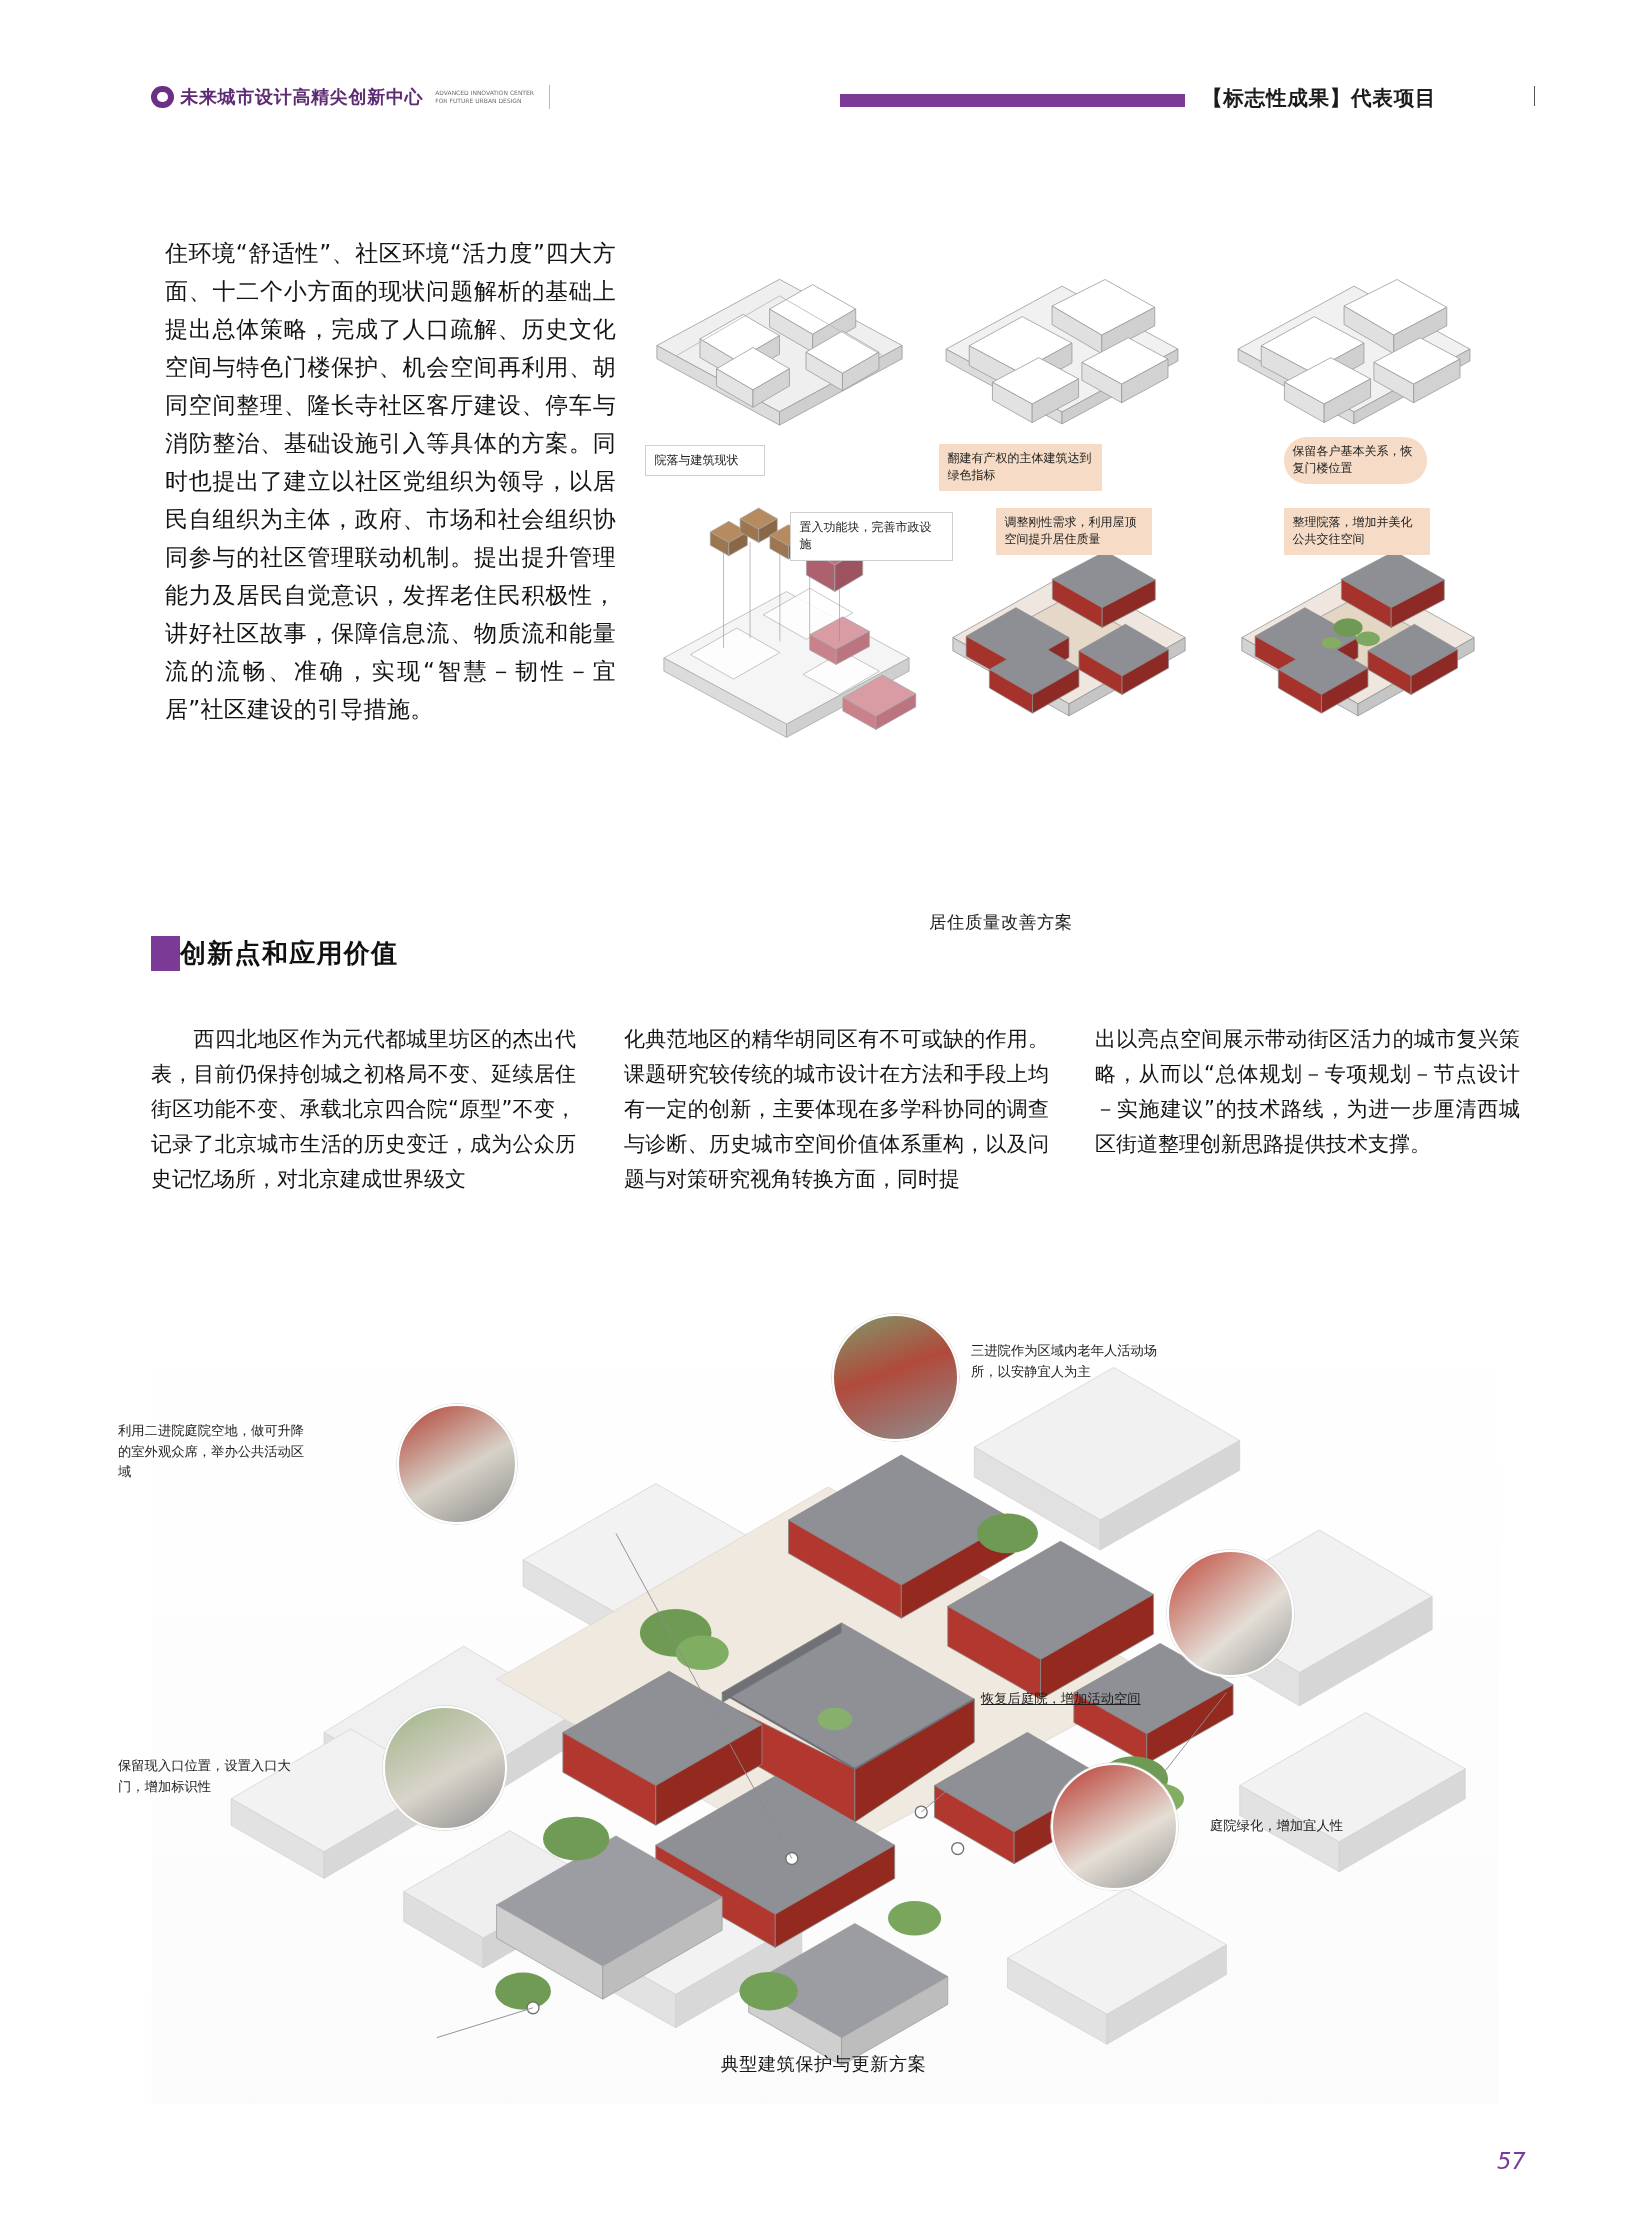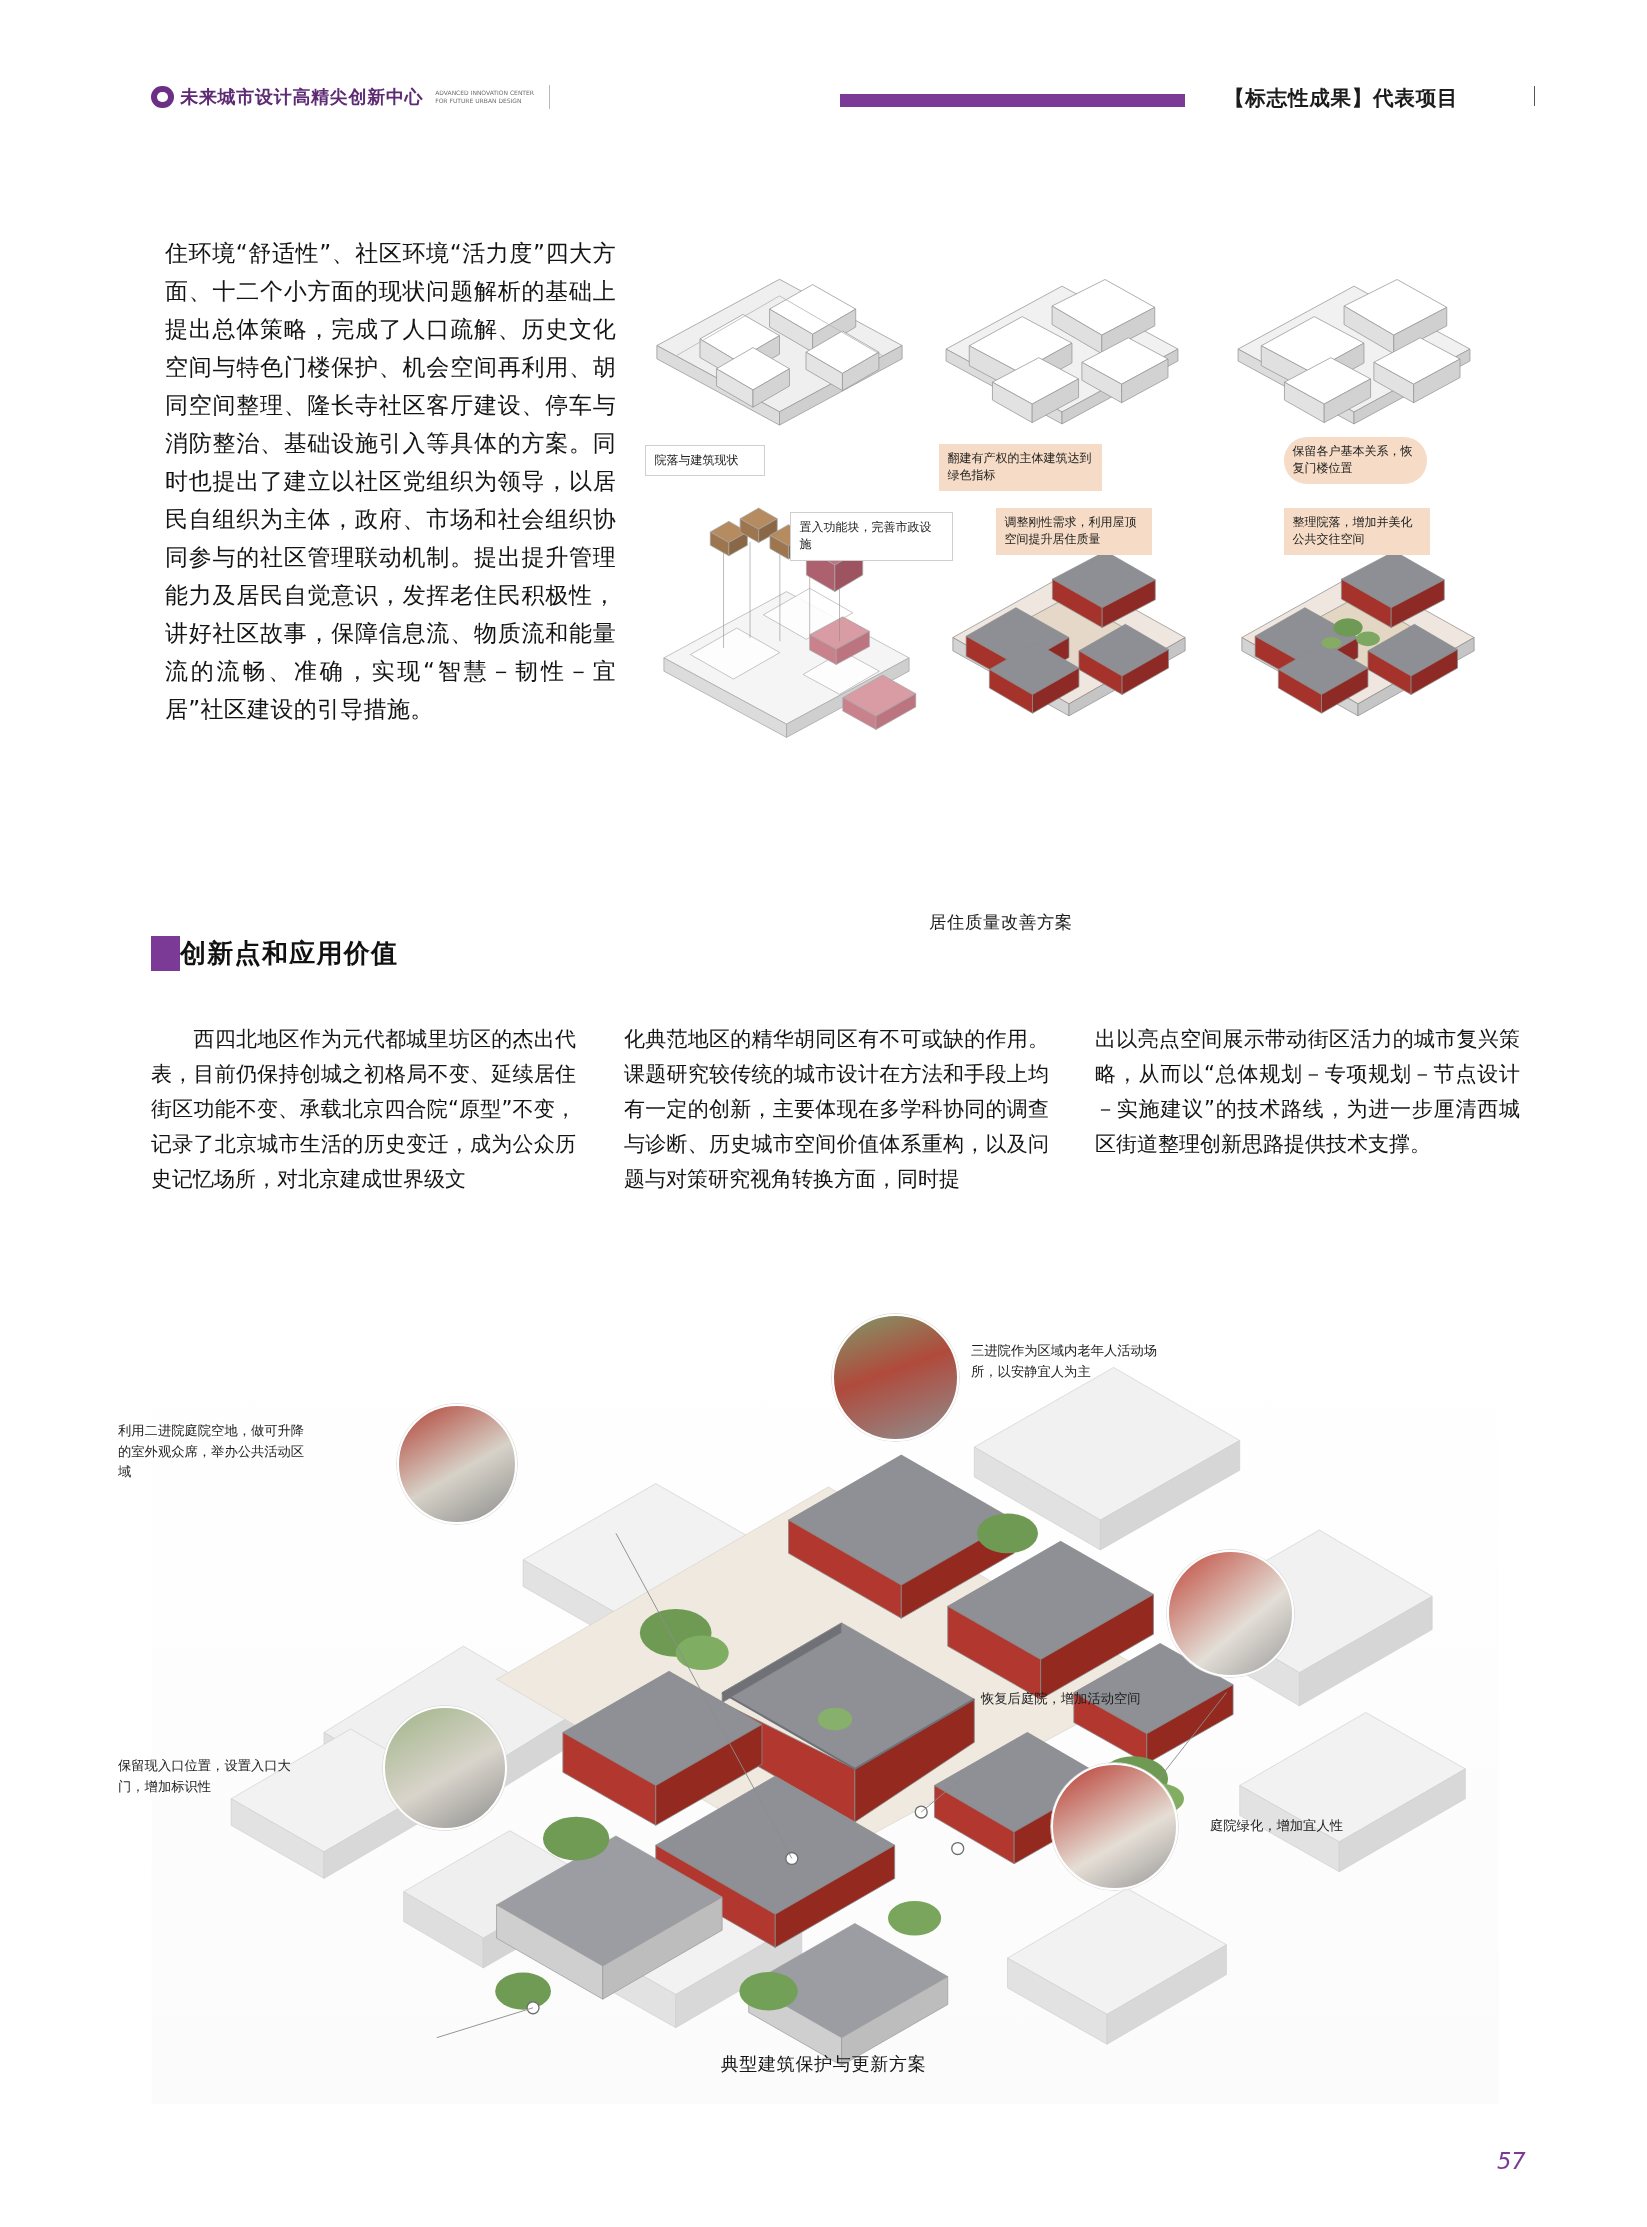--- a/index.html
+++ b/index.html
@@ -16,21 +16,21 @@
   
   .header{position:absolute;left:0;top:0;width:1647px;height:153px;}
   .logo-wrap{position:absolute;left:151px;top:85px;display:flex;align-items:center;gap:6.6px;}
   .logo-mark{width:22.6px;height:22.6px;border-radius:50%;background:#6b2f86;position:relative;flex:none;}
   .logo-mark:after{content:"";position:absolute;left:6px;top:6px;width:10.6px;height:10.6px;border-radius:50%;background:#fff;}
   .logo-cn{font-size:18px;color:#5d2a74;letter-spacing:0.7px;font-weight:bold;white-space:nowrap;}
   .logo-en{font-size:6px;line-height:8px;color:#6d6d6d;margin-left:5.3px;white-space:nowrap;}
   .logo-div{width:0.7px;height:24px;background:#b9b9b9;margin-left:8px;}
 
   .header-bar{position:absolute;left:840px;top:94px;width:345px;height:13.3px;background:#7a3a96;}
-  .header-title{position:absolute;left:1202px;top:84px;font-size:20.6px;color:#1b1b1b;font-weight:bold;white-space:nowrap;letter-spacing:0.7px;margin-left:22px;}
+  .header-title{position:absolute;left:1202px;top:84px;font-size:20.6px;color:#1b1b1b;font-weight:bold;white-space:nowrap;letter-spacing:0.7px;}
   .header-tick{position:absolute;left:1534px;top:86px;width:1.3px;height:20px;background:#555;}
 
   
   .col-left{position:absolute;left:151px;top:234px;width:451px;margin-left:14px;}
   .para-main{font-size:23px;line-height:38px;color:#141414;text-align:justify;text-justify:inter-ideograph;letter-spacing:0.3px;}
 
   
   .section-head{position:absolute;left:151px;top:936px;display:flex;align-items:center;gap:0;}
   .section-bar{width:29px;height:35px;background:#7a3a96;}
   .section-title{font-size:26px;font-weight:bold;color:#111;letter-spacing:1.3px;}
@@ -391,21 +391,21 @@
     
     <div class="circ" style="left:681px;top:-6.6px;width:123px;height:123px;background:linear-gradient(160deg,#7f9a6a 0%,#b04a3c 45%,#8f8f8f 100%);"></div>
     <div class="circ" style="left:246px;top:83px;width:116px;height:116px;background:linear-gradient(150deg,#b24034 0%,#d7d2c8 55%,#8c8c8c 100%);"></div>
     <div class="circ" style="left:1016px;top:229px;width:123px;height:123px;background:linear-gradient(140deg,#c0473a 0%,#e3ded6 60%,#9b9b9b 100%);"></div>
     <div class="circ" style="left:232px;top:385px;width:120px;height:120px;background:linear-gradient(150deg,#9fb487 0%,#d9d4cb 55%,#8e8e8e 100%);"></div>
     <div class="circ" style="left:900px;top:442px;width:123px;height:123px;background:linear-gradient(150deg,#b8392f 0%,#e5ded5 60%,#979797 100%);"></div>
 
     
     <div class="annot" style="left:820px;top:20px;width:199px;">三进院作为区域内老年人活动场所，以安静宜人为主</div>
     <div class="annot" style="left:-33px;top:100px;width:199px;">利用二进院庭院空地，做可升降的室外观众席，举办公共活动区域</div>
-    <div class="annot" style="left:830px;top:368px;width:193px;">恢复后庭院，增加活动空间</div>
+    <div class="annot" style="left:830px;top:368px;width:193px;text-decoration:underline;">恢复后庭院，增加活动空间</div>
     <div class="annot" style="left:-33px;top:435px;width:186px;">保留现入口位置，设置入口大门，增加标识性</div>
     <div class="annot" style="left:1059px;top:485px;width:186px;margin-top:10px;">庭院绿化，增加宜人性</div>
   </div>
 
   <div class="bigcap">典型建筑保护与更新方案</div>
 
   <div class="pagenum">57</div>
 
 </div>
 

